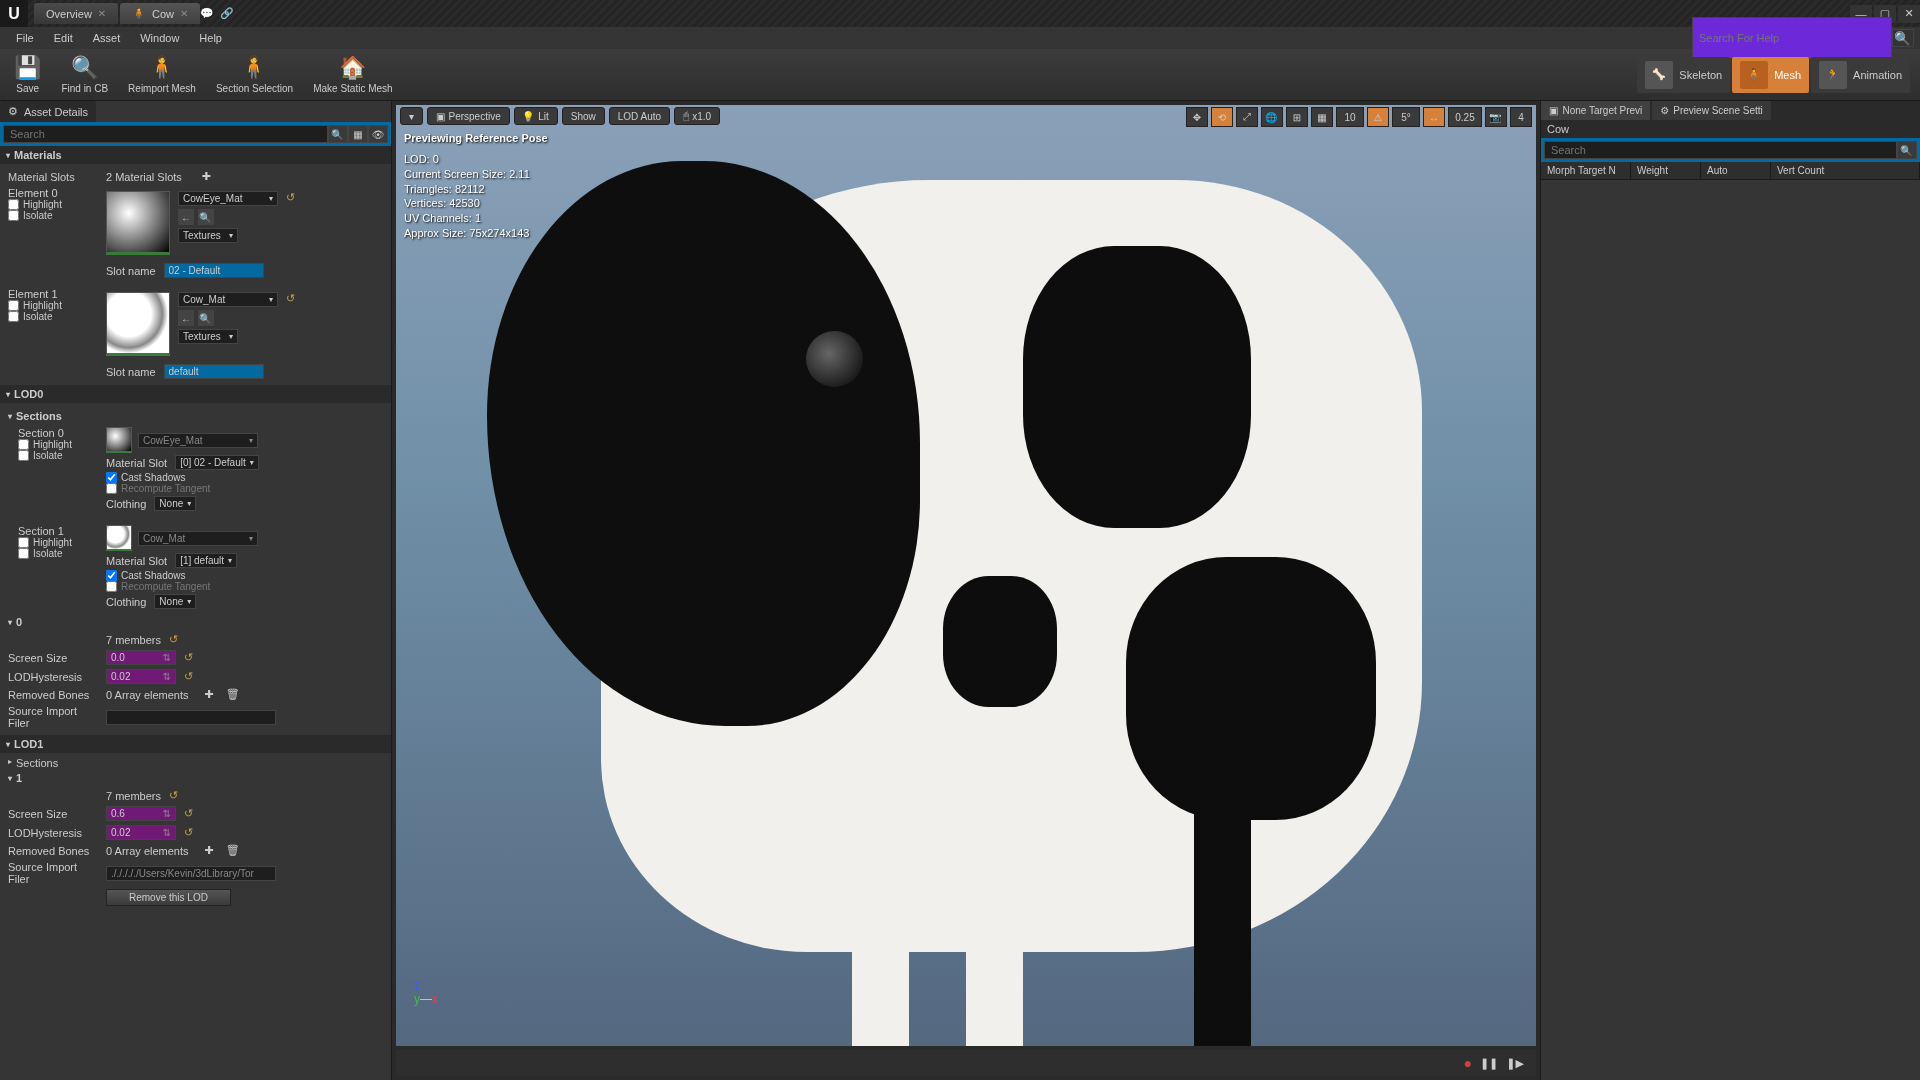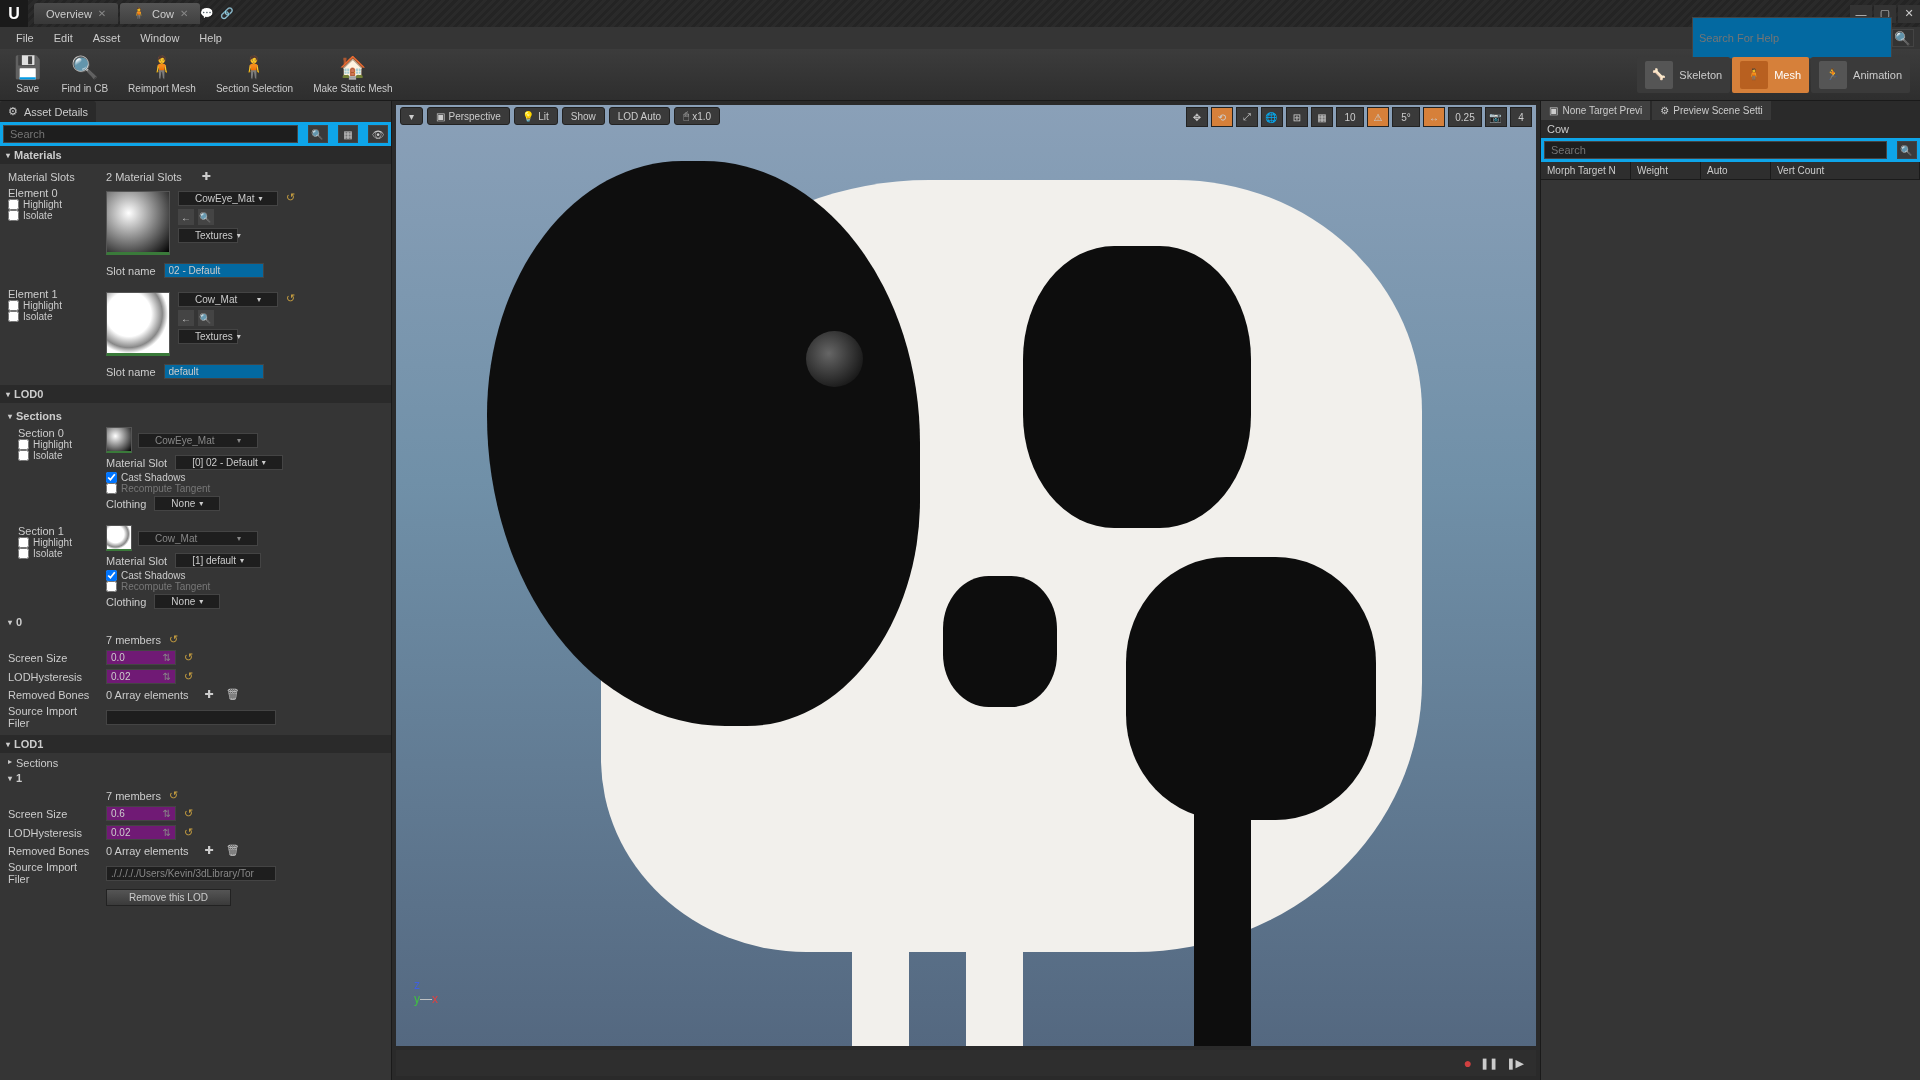--- a/index.html
+++ b/index.html
@@ -9,48 +9,48 @@
 .tabs { display: flex; gap: 2px; margin-left: 6px; }
 .tab { background: linear-gradient(#4a4a4a,#383838); padding: 4px 12px; border-radius: 3px 3px 0 0; display: flex; align-items: center; gap: 6px; cursor: pointer; }
 .tab.active { background: linear-gradient(#555,#404040); }
 .tab-close { color: #888; font-size: 10px; }
 .win-controls { margin-left: auto; display: flex; gap: 2px; }
 .win-btn { width: 22px; height: 18px; background: #333; display: flex; align-items: center; justify-content: center; color: #ccc; cursor: pointer; font-size: 11px; }
 .help-icons { display: flex; gap: 6px; margin-right: 8px; color: #6bb; }
 .menubar { height: 22px; background: #353535; display: flex; align-items: center; padding: 0 6px; }
 .menu-item { padding: 2px 10px; cursor: pointer; }
 .help-search { margin-left: auto; display: flex; align-items: center; }
-.help-search input { background: #0369a1; border: 1px solid #444; color: #ccc; padding: 20px 6px; width: 200px; height: 18px; font-size: 11px; }
+.help-search input { background: #6d28d9; border: 1px solid #444; color: #ccc; padding: 20px 6px; width: 200px; height: 18px; font-size: 11px; }
 .search-btn { background: #333; border: 1px solid #444; width: 22px; height: 18px; color: #ccc; }
 .toolbar { height: 52px; background: linear-gradient(#3c3c3c,#2e2e2e); display: flex; align-items: center; padding: 0 4px; border-bottom: 1px solid #1a1a1a; }
 .tool-btn { display: flex; flex-direction: column; align-items: center; padding: 2px 10px; cursor: pointer; gap: 2px; height: 48px; justify-content: center; }
 .tool-icon { font-size: 22px; }
 .tool-label { font-size: 10px; }
 .mode-btns { margin-left: auto; display: flex; gap: 2px; padding-right: 6px; }
 .mode-btn { background: #3a3a3a; padding: 4px 8px; display: flex; align-items: center; gap: 6px; cursor: pointer; border-radius: 2px; }
 .mode-btn.active { background: #d6803a; color: #fff; }
 .mode-icon { width: 28px; height: 28px; background: #555; display: flex; align-items: center; justify-content: center; border-radius: 2px; }
 .mode-btn.active .mode-icon { background: #b86020; }
 .main { display: flex; height: calc(1080px - 101px); }
 .left-panel { width: 392px; background: #353535; display: flex; flex-direction: column; border-right: 1px solid #1a1a1a; }
 .panel-tab { background: #2a2a2a; padding: 4px 8px; display: flex; align-items: center; gap: 6px; width: fit-content; border-radius: 3px 3px 0 0; }
-.search-row { display: flex; gap: 10px; padding: 3px; background: #0ea5e9; }
+.search-row { display: flex; gap: 0; padding: 3px; background: #0369a1; }
 .search-row input { flex: 1; background: #1e1e1e; border: 1px solid #444; color: #ccc; padding: 2px 6px; height: 18px; font-size: 11px; }
 .mini-btn { width: 20px; height: 18px; background: #3a3a3a; border: 1px solid #444; color: #ccc; font-size: 10px; cursor: pointer; }
 .section-hdr { background: #2a2a2a; padding: 3px 6px; font-weight: bold; display: flex; align-items: center; gap: 4px; }
 .section-hdr::before { content: "▾"; font-size: 8px; }
 .detail-body { padding: 4px 8px; }
 .prop-row { display: flex; align-items: center; gap: 8px; padding: 2px 0; }
 .prop-label { width: 90px; font-size: 11px; }
 .mat-thumb { width: 64px; height: 64px; background: radial-gradient(circle at 35% 35%,#fff,#000); border: 1px solid #555; border-bottom: 3px solid #3a7a3a; }
 .mat-thumb.cow { background: radial-gradient(circle at 35% 35%,#fff 40%,#888 60%,#fff 70%); }
 .mat-thumb.small { width: 26px; height: 26px; border-bottom: 2px solid #3a7a3a; }
 .mat-block { display: flex; gap: 8px; padding: 4px 0; }
 .mat-info { display: flex; flex-direction: column; gap: 3px; }
-.dd { background: #1e1e1e; border: 1px solid #444; color: #ccc; padding: 1px 16px; font-size: 10px; display: inline-flex; align-items: center; gap: 4px; cursor: pointer; }
+.dd { background: #1e1e1e; border: 1px solid #444; color: #ccc; padding: 1px 4px; font-size: 10px; display: inline-flex; align-items: center; gap: 4px; cursor: pointer; }
 .dd::after { content: "▾"; font-size: 8px; margin-left: auto; }
 .txt-input { background: #0369a1; border: 1px solid #444; color: #ccc; padding: 1px 4px; font-size: 10px; width: 100px; }
 .num-input { background: #701a75; border: 1px solid #444; color: #ccc; padding: 1px 4px; font-size: 10px; width: 70px; display: inline-flex; }
 .num-input::after { content: "⇅"; margin-left: auto; color: #888; }
 .chk { display: flex; align-items: center; gap: 4px; font-size: 10px; }
 .chk input { width: 11px; height: 11px; }
 .nav-icons { display: flex; gap: 4px; }
 .nav-icons span { width: 16px; height: 16px; background: #444; display: flex; align-items: center; justify-content: center; font-size: 10px; cursor: pointer; }
 .reset-icon { color: #c9a040; font-size: 11px; cursor: pointer; }
 .scroll { overflow-y: auto; flex: 1; }
@@ -420,20 +420,29 @@
       <div class="vp-icon-btn">⊞</div>
       <div class="vp-icon-btn">▦</div>
       <div class="vp-icon-btn" style="width:28px">10</div>
       <div class="vp-icon-btn orange">⚠</div>
       <div class="vp-icon-btn" style="width:28px">5°</div>
       <div class="vp-icon-btn orange">↔</div>
       <div class="vp-icon-btn" style="width:34px">0.25</div>
       <div class="vp-icon-btn">📷</div>
       <div class="vp-icon-btn" style="width:22px">4</div>
     </div>
+    <div class="vp-overlay">
+      <div class="hdr">Previewing Reference Pose</div>
+      <div>LOD: 0</div>
+      <div>Current Screen Size: 2.11</div>
+      <div>Triangles: 82112</div>
+      <div>Vertices: 42530</div>
+      <div>UV Channels: 1</div>
+      <div>Approx Size: 75x274x143</div>
+    </div>
     <div class="vp-canvas">
       <div class="cow-body"></div>
       <div class="cow-spot" style="left:55%;top:15%;width:20%;height:30%"></div>
       <div class="cow-spot" style="left:64%;top:48%;width:22%;height:28%"></div>
       <div class="cow-spot" style="left:48%;top:50%;width:10%;height:14%"></div>
       <div class="cow-leg" style="left:40%"></div>
       <div class="cow-leg" style="left:50%"></div>
       <div class="cow-leg" style="left:70%;background:#0d0d0d"></div>
       <div class="cow-head"></div>
       <div class="cow-eye"></div>

